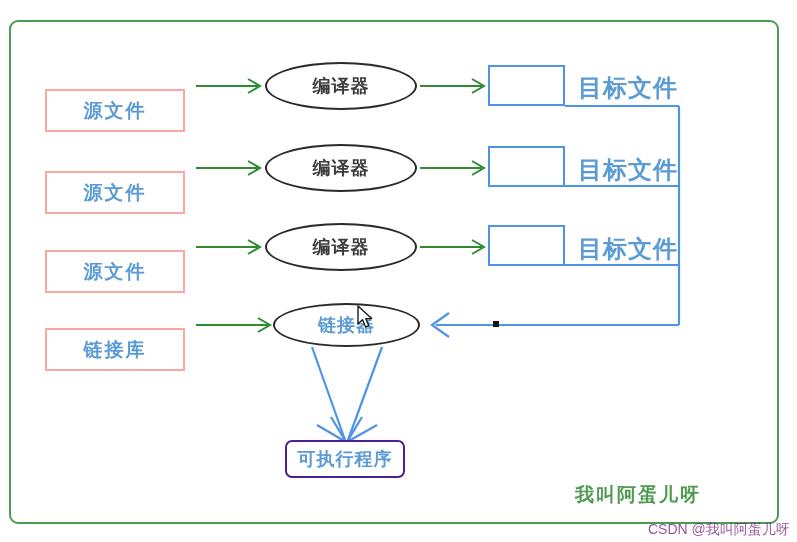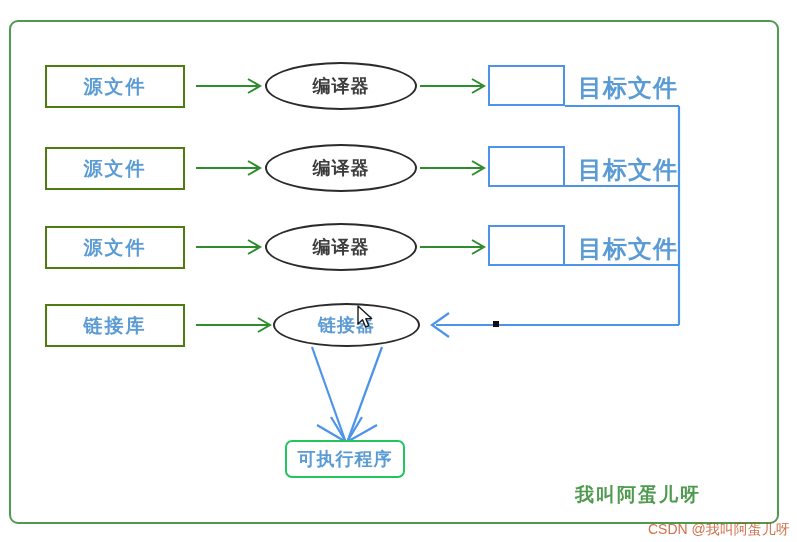--- a/index.html
+++ b/index.html
@@ -35,25 +35,26 @@
     left: 0;
     top: 0;
     width: 797px;
     height: 542px;
     pointer-events: none;
   }
   
   .srcbox {
     position: absolute;
     box-sizing: border-box;
-    border: 2px solid #4d7c0f;
+    border: 2px solid #fca5a5;
     background: #ffffff;
     display: flex;
     align-items: center;
     justify-content: center;
+    margin-top: 24px;
   }
   .srcbox .lbl {
     color: #5b9bd5;
     font-size: 19px;
     font-weight: 700;
     letter-spacing: 2px;
     line-height: 1;
   }
   
   .ellipse {
@@ -91,21 +92,21 @@
     white-space: nowrap;
   }
   
   #exebox {
     position: absolute;
     left: 285px;
     top: 440px;
     width: 120px;
     height: 38px;
     box-sizing: border-box;
-    border: 2px solid #22c55e;
+    border: 2px solid #4c1d95;
     border-radius: 7px;
     background: #ffffff;
     display: flex;
     align-items: center;
     justify-content: center;
   }
   #exebox .lbl {
     color: #5b9bd5;
     font-size: 18px;
     font-weight: 700;
@@ -121,21 +122,21 @@
     font-size: 19px;
     font-weight: 700;
     letter-spacing: 2px;
     white-space: nowrap;
   }
   
   #watermark {
     position: absolute;
     left: 648px;
     top: 521px;
-    color: #c2410c;
+    color: #701a75;
     font-size: 14px;
     letter-spacing: 0px;
     white-space: nowrap;
     opacity: 0.75;
     text-align: center;
   }
   
   #cursor {
     position: absolute;
     left: 357px;

